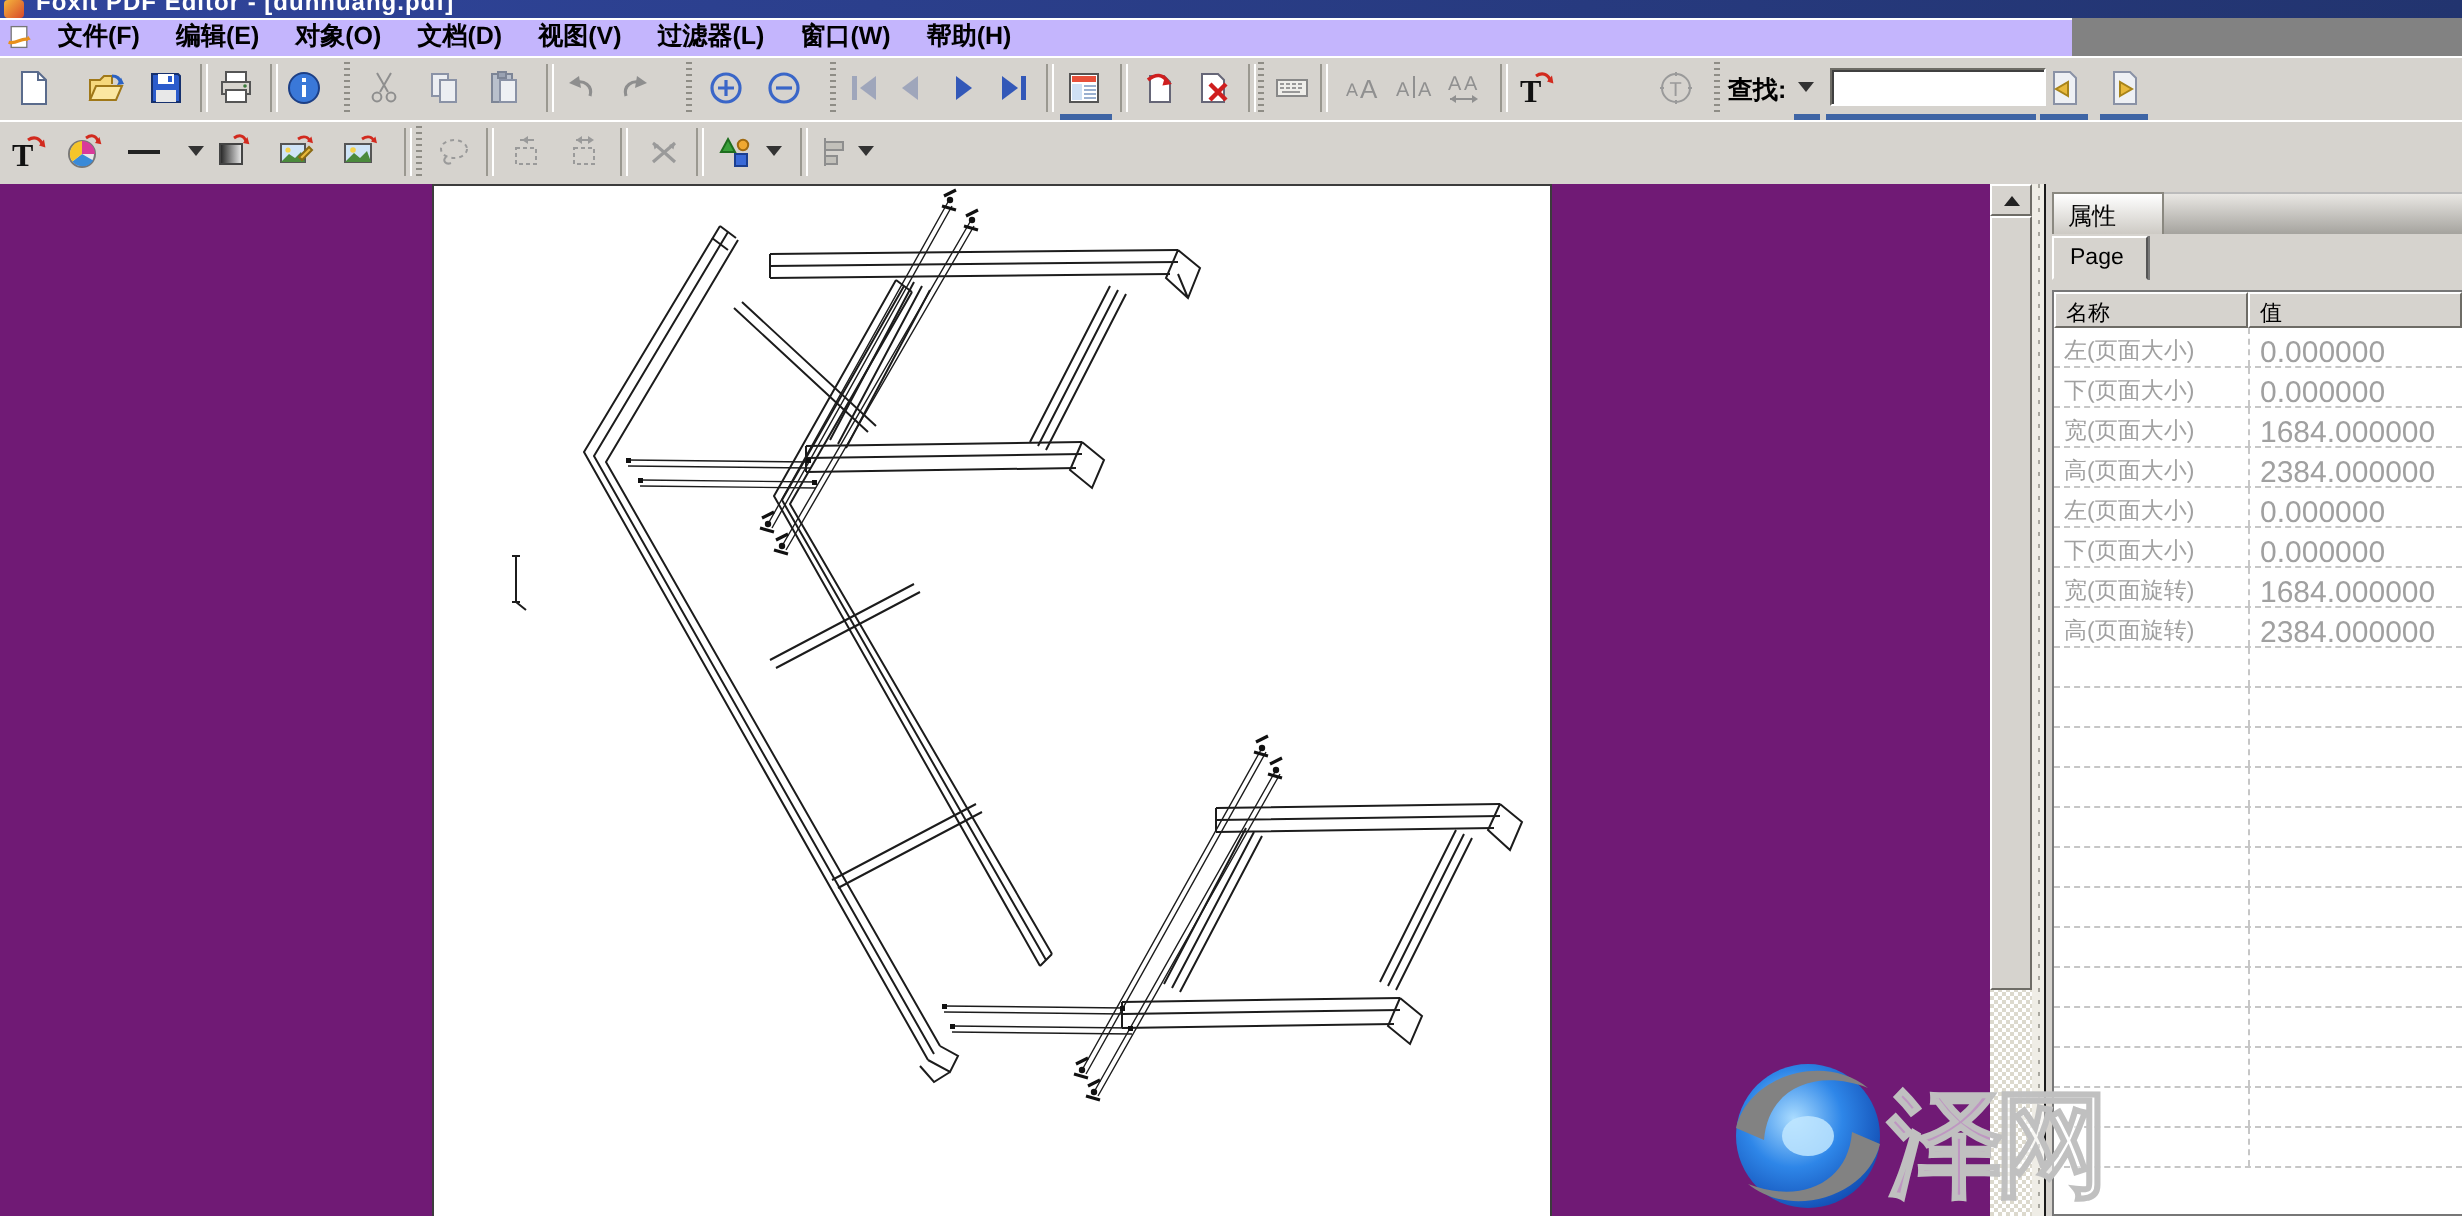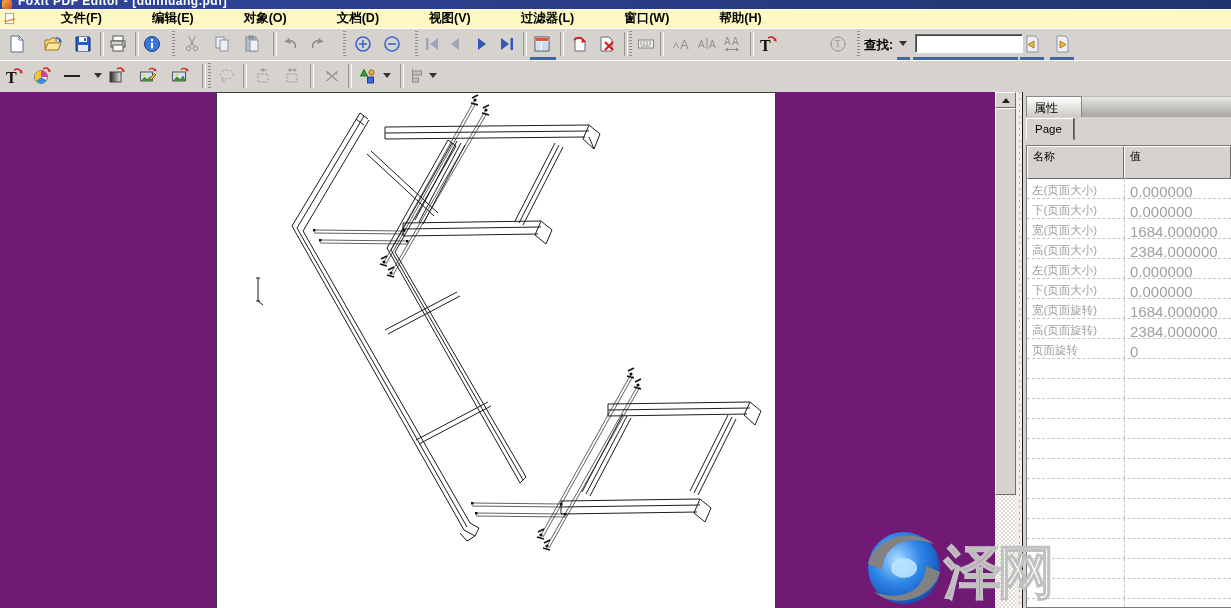--- a/index.html
+++ b/index.html
@@ -7,22 +7,22 @@
        font-family:"Liberation Sans","DejaVu Sans",sans-serif;background:#828282;}
   .abs{position:absolute;}
   
   #titlebar{left:0;top:0;width:1231px;height:9px;overflow:hidden;
     background:linear-gradient(90deg,#30459c,#22346f);}
   #titlebar .ttext{position:absolute;left:18px;top:-6px;color:#fff;font-weight:bold;
     font-size:12px;letter-spacing:.5px;white-space:nowrap;}
   #titlebar .tico{position:absolute;left:2px;top:0;width:10px;height:9px;
     background:linear-gradient(135deg,#f5b63c,#d8482a);border-radius:2px;}
   
-  #menubar{left:0;top:9px;width:1231px;height:19px;background:#fef9c3;
-    border-bottom:1px solid #9a9890;display:flex;align-items:center;box-shadow:inset 0 1px 0 #fff;gap:32px;}
+  #menubar{left:0;top:9px;width:1036px;height:19px;background:#c4b5fd;
+    border-bottom:1px solid #9a9890;display:flex;align-items:center;box-shadow:inset 0 1px 0 #fff;}
   #menubar .appico{width:13px;height:13px;margin:0 4px 0 3px;}
   .menuitem{padding:1px 9px 2px 9px;font-size:12.5px;font-weight:bold;color:#000;cursor:default;}
   
   .toolbar{left:0;width:1231px;height:32px;background:#d6d3ce;
     border-bottom:1px solid #9a9890;box-shadow:inset 0 1px 0 #fff;}
   #toolbar1{top:28px;} #toolbar2{top:60px;}
   .tbtn{position:absolute;top:4px;width:24px;height:24px;display:flex;
     align-items:center;justify-content:center;}
   .tbtn svg{width:20px;height:20px;}
   .sep{position:absolute;top:4px;width:2px;height:24px;
@@ -66,21 +66,21 @@
     background:linear-gradient(180deg,#ffffff,#cdcac4);border:1px solid #8a8880;border-bottom:none;
     font-size:12px;padding:3px 0 0 7px;}
   #ptitle-rest{position:absolute;left:59px;top:4px;right:0;height:21px;
     background:linear-gradient(180deg,#e9e7e3,#a5a39e);border-top:1px solid #bbb;box-sizing:border-box;}
   #ptab{position:absolute;left:3px;top:26px;width:48px;height:22px;box-sizing:border-box;
     background:#d6d3ce;border:1px solid #555;border-color:#fff #555 #d6d3ce #fff;
     font-size:11.5px;padding:4px 0 0 8px;}
   #ptab-line{position:absolute;left:51px;top:26px;width:1px;height:22px;background:#777;}
   #ptable{position:absolute;left:3px;right:0;top:53px;bottom:0;background:#fff;
     border:1px solid #777;border-right:none;box-sizing:border-box;overflow:hidden;}
-  .phead{display:flex;height:33px;}
+  .phead{display:flex;height:18px;}
   .phcell{background:#d6d3ce;border:1px solid;border-color:#fff #6e6c66 #6e6c66 #fff;
     box-sizing:border-box;font-size:11px;padding:2px 0 0 5px;color:#000;}
   .phname{width:97px;} .phval{flex:1;}
   .prow{display:flex;height:20px;box-sizing:border-box;border-bottom:1px dashed #c6c6c6;}
   .pname{width:97px;box-sizing:border-box;padding:4px 0 0 5px;font-size:11.5px;color:#a0a0a0;}
   .pval{flex:1;box-sizing:border-box;border-left:1px dashed #c6c6c6;
     padding:4px 0 0 5px;font-size:15px;color:#a0a0a0;}
   
   #watermark{position:absolute;left:846px;top:518px;width:250px;height:90px;
     pointer-events:none;z-index:50;}
@@ -616,24 +616,20 @@
           <div class="pval">0.000000</div>
         </div>
       <div class="prow">
           <div class="pname">宽(页面旋转)</div>
           <div class="pval">1684.000000</div>
         </div>
       <div class="prow">
           <div class="pname">高(页面旋转)</div>
           <div class="pval">2384.000000</div>
         </div>
-      <div class="prow">
-          <div class="pname">页面旋转</div>
-          <div class="pval">0</div>
-        </div>
       <div id="empty-rows">
           <div class="prow">
             <div class="pname"></div>
             <div class="pval"></div>
           </div>
           <div class="prow">
             <div class="pname"></div>
             <div class="pval"></div>
           </div>
           <div class="prow">

